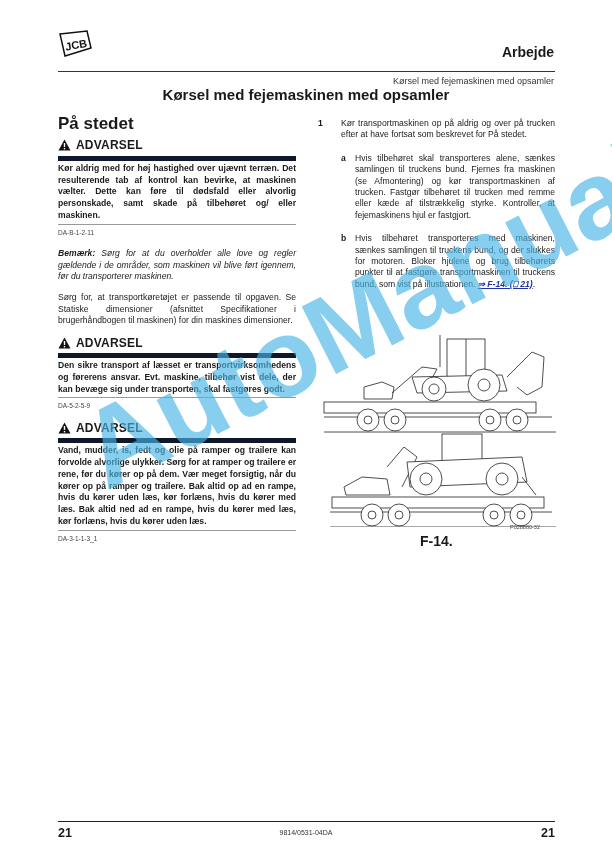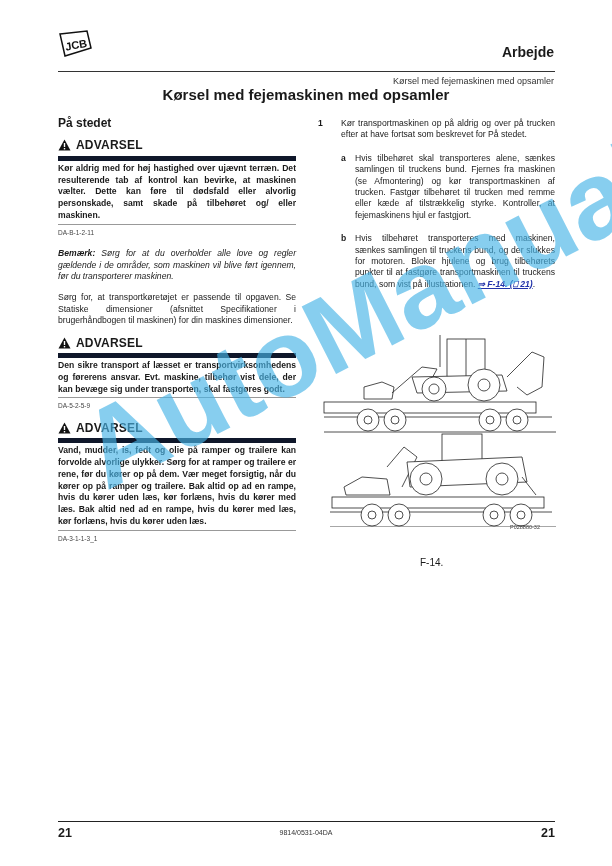--- a/index.html
+++ b/index.html
@@ -9,41 +9,41 @@
   .logo { left: 57px; top: 30px; width: 36px; height: 28px; }
   .hdr-section { right: 58px; top: 44px; font-size: 14px; font-weight: bold; }
   .hdr-rule { left: 58px; right: 57px; top: 71px; border-top: 1px solid #333; }
   .hdr-sub { right: 58px; top: 76px; font-size: 9px; color: #333; }
   .page-title { left: 0; width: 612px; top: 86px; text-align: center; font-size: 15px; font-weight: bold; }
 
   .col { font-size: 8.6px; line-height: 11.4px; }
   .col-left { left: 58px; width: 238px; top: 118px; }
   .col-right { left: 341px; width: 214px; top: 118px; }
 
-  h2 { font-size: 12px; font-weight: bold; margin: 0 0 10px 0; }
+  h2 { font-size: 17px; font-weight: bold; margin: 0 0 10px 0; }
   p { margin: 0 0 10px 0; text-align: justify; }
   .note { font-style: italic; }
   .note b { font-style: italic; }
 
   .warn-title { text-align: left; font-size: 12px; font-weight: bold; margin: 4px 0 4px 0; letter-spacing: 0.2px; }
   .warn-title svg { vertical-align: -2px; margin-right: 5px; }
   .warn-box { border-top: 5px solid #0f172a; border-bottom: 1px solid #999; padding: 2px 0 2px 0; margin-bottom: 2px; }
   .warn-box p { font-weight: bold; margin: 0; line-height: 11.8px; }
   .warn-sub { text-align: center; font-weight: normal; margin: 0 0 1px 0; }
   .ref { font-size: 6.5px; color: #444; margin: 0 0 10px 0; }
 
   .step { position: relative; padding-left: 0; text-align: justify; margin-bottom: 12px; }
   .step-num { position: absolute; left: -23px; top: 0; font-weight: bold; }
   .substep { position: relative; padding-left: 14px; text-align: justify; margin-bottom: 12px; }
   .substep-letter { position: absolute; left: 0; top: 0; font-weight: bold; }
   .xref { color: #2233aa; font-weight: bold; font-style: italic; text-decoration: underline; }
 
   .figure { left: 322px; top: 327px; width: 236px; height: 210px; }
   .fig-code { left: 510px; top: 524px; font-size: 5.5px; color: #444; }
-  .fig-label { left: 420px; top: 533px; font-size: 10px; font-weight: normal; margin-top: 24px; }
+  .fig-label { left: 420px; top: 533px; font-size: 14px; font-weight: bold; }
 
   .ftr-rule { left: 58px; right: 57px; top: 821px; border-top: 1px solid #222; }
   .ftr-left { left: 58px; top: 826px; font-size: 12.5px; font-weight: bold; }
   .ftr-center { left: 0; width: 612px; top: 829px; text-align: center; font-size: 7px; color: #333; }
   .ftr-right { right: 57px; top: 826px; font-size: 12.5px; font-weight: bold; }
 
   .watermark { left: 60px; top: 240px; width: 520px; height: 380px; pointer-events: none; }
   .watermark span { position: absolute; left: 0; top: 160px; font-size: 110px; font-weight: bold;
                     color: rgba(70,180,230,0.65); transform: rotate(-27deg); transform-origin: 0 0;
                     white-space: nowrap; font-family: "Liberation Sans", sans-serif; }

